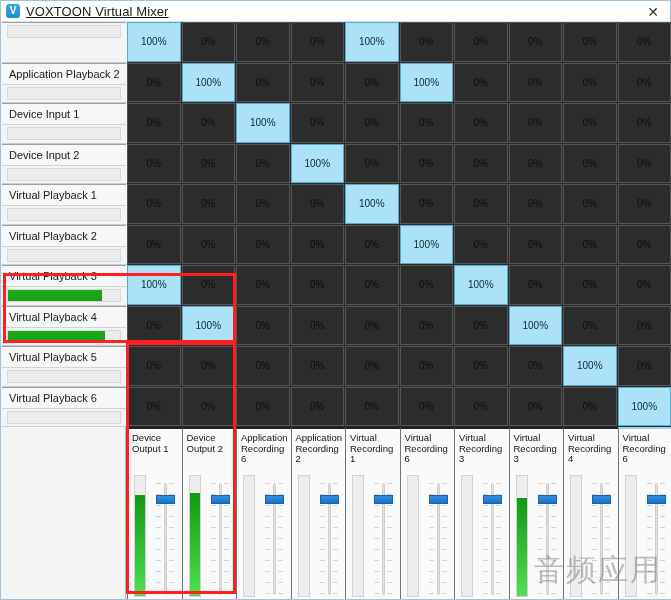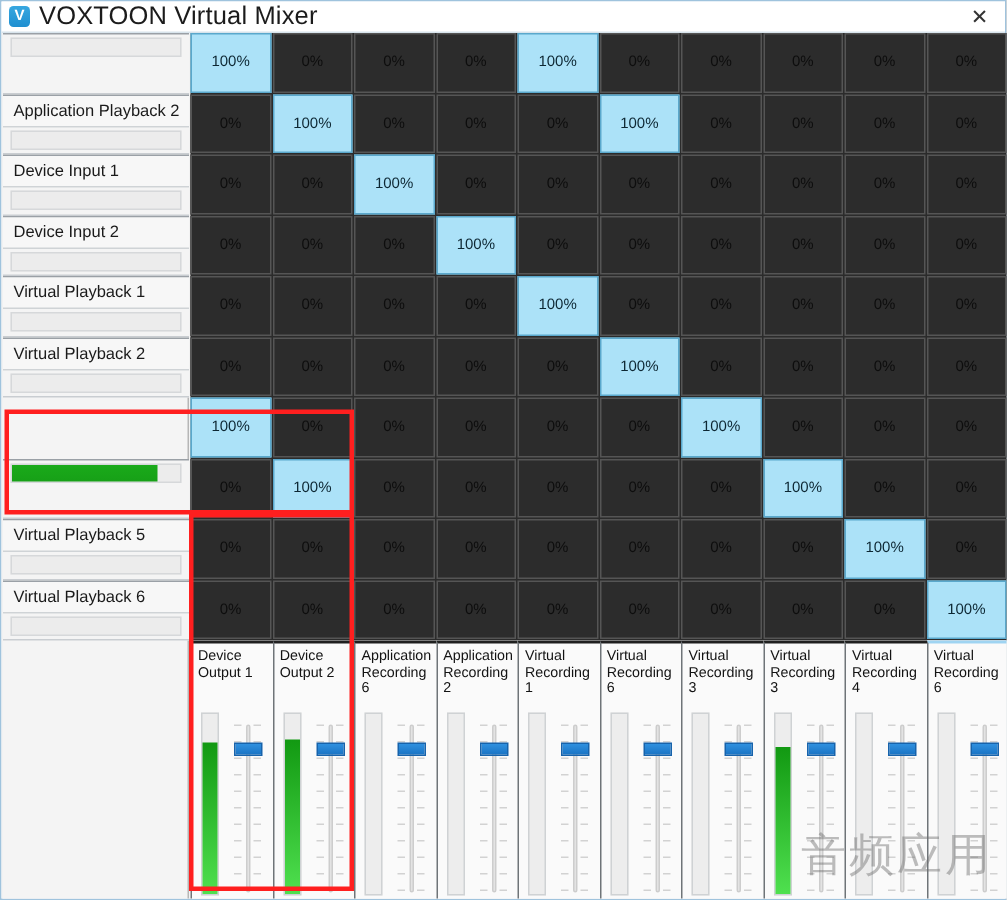--- a/index.html
+++ b/index.html
@@ -27,21 +27,21 @@
   }
   #titlebar .logo {
     width: 14px; height: 14px; margin-left: 5px; margin-right: 6px;
     background: linear-gradient(#37a7e0, #1f8fd0);
     border-radius: 3px;
     color: #fff; font-size: 10px; font-weight: bold;
     display: flex; align-items: center; justify-content: center;
     line-height: 1;
   }
   #titlebar .title {
-    font-size: 17px; color: #1b1b1b; letter-spacing: .1px;
+    font-size: 13px; color: #1b1b1b; letter-spacing: .1px; text-decoration: underline;
   }
   #titlebar .closebtn {
     position: absolute; right: 4px; top: 0;
     width: 26px; height: 21px;
     display: flex; align-items: center; justify-content: center;
     font-size: 14px; color: #333; cursor: pointer;
     font-family: "DejaVu Sans", sans-serif;
   }
 
   
@@ -221,21 +221,28 @@
           <div class="meterwrap">
             <div class="meterfill" style="width: 0%;"></div>
           </div>
         </div>
         <div class="rowlabel" style="top: 202.5px;">
           <span class="name">Virtual Playback 2</span>
           <div class="meterwrap">
             <div class="meterfill" style="width: 0%;"></div>
           </div>
         </div>
+        <div class="rowlabel" style="top: 243px;">
+          <span class="name">Virtual Playback 3</span>
+          <div class="meterwrap">
+            <div class="meterfill" style="width: 84%;"></div>
+          </div>
+        </div>
         <div class="rowlabel" style="top: 283.5px;">
+          <span class="name">Virtual Playback 4</span>
           <div class="meterwrap">
             <div class="meterfill" style="width: 87%;"></div>
           </div>
         </div>
         <div class="rowlabel" style="top: 324px;">
           <span class="name">Virtual Playback 5</span>
           <div class="meterwrap">
             <div class="meterfill" style="width: 0%;"></div>
           </div>
         </div>

